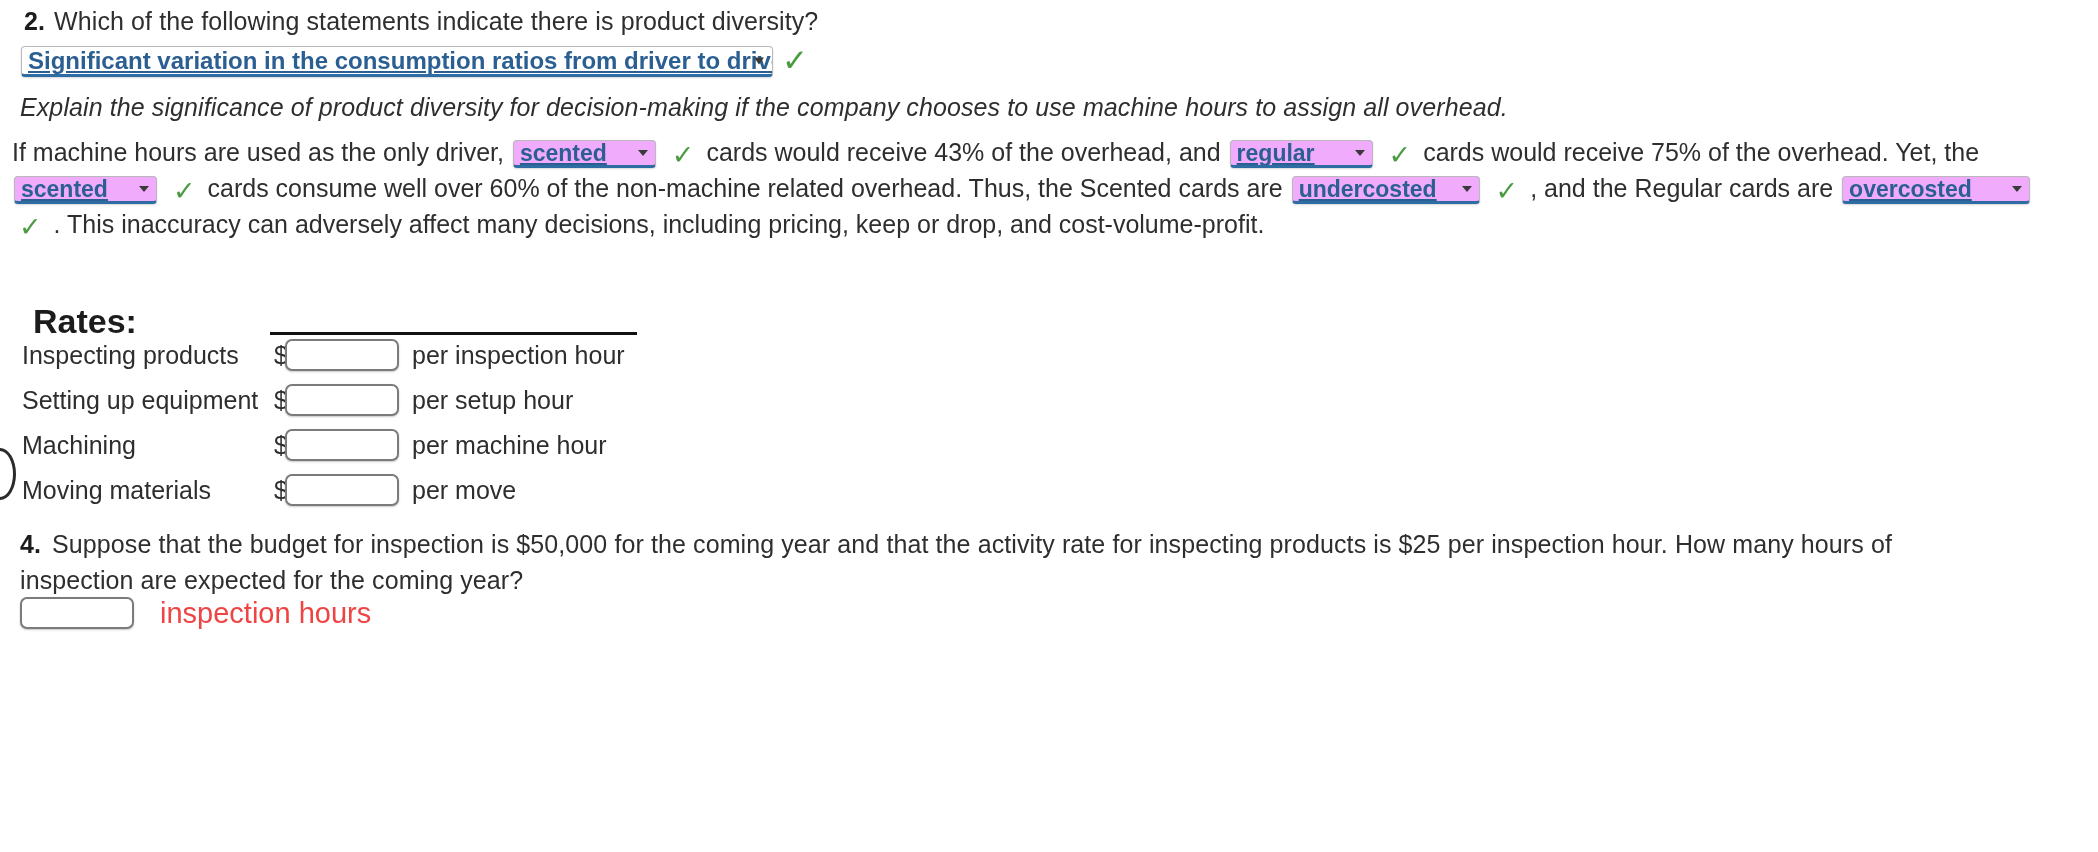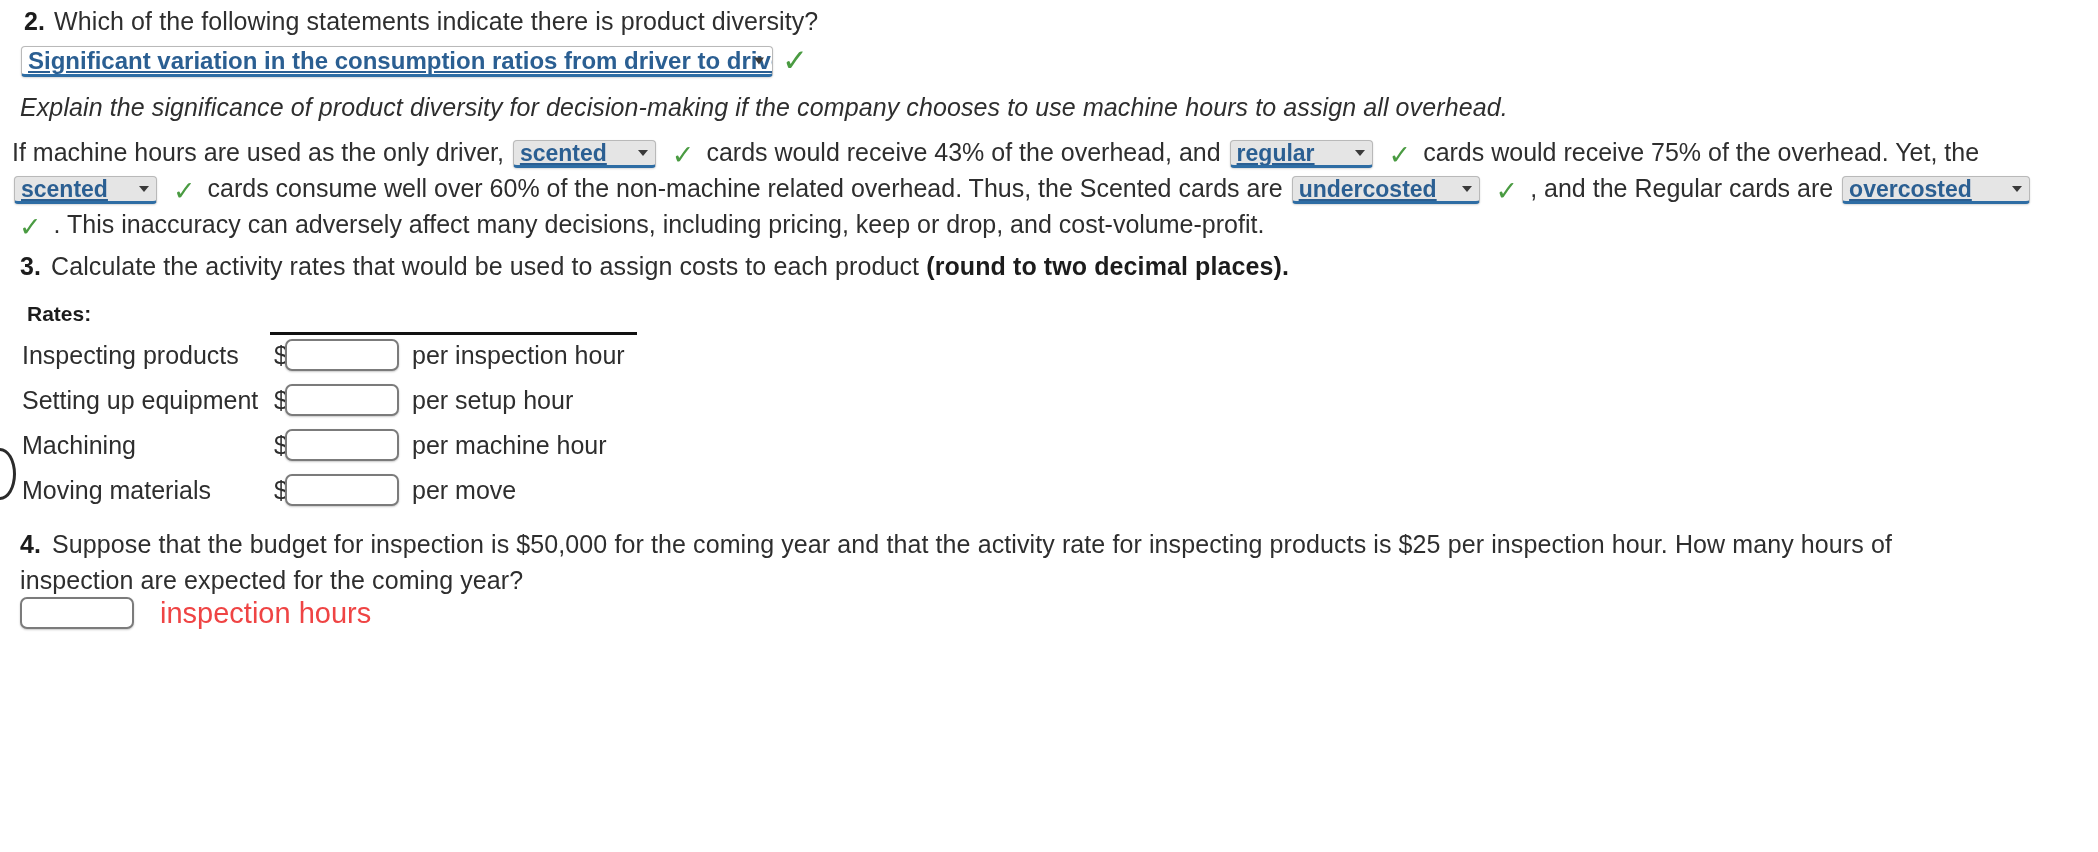--- a/index.html
+++ b/index.html
@@ -129,21 +129,21 @@
     line-height: 36px;
     color: #2e2e2e;
   }
   .para .seg { white-space: nowrap; }
   .inline-sel {
     display: inline-block;
     position: relative;
     vertical-align: middle;
     box-sizing: border-box;
     height: 28px;
-    background: #e5e5e5;
+    background: #f0abfc;
     border: 1px solid #b9b9b9;
     border-bottom: 3px solid #2e6da4;
     border-radius: 4px;
     box-shadow: 0 1px 2px rgba(0,0,0,0.16);
     margin: 0 2px;
     overflow: hidden;
   }
   .inline-sel .sel-text {
     position: absolute;
     left: 6px;
@@ -187,23 +187,23 @@
   #q3-row {
     position: absolute;
     left: 20px;
     top: 250px;
     white-space: nowrap;
   }
   #q3-row .qnum { margin-right: 10px; }
 
   #rates-label {
     position: absolute;
-    left: 27px;
+    left: 33px;
     top: 302px;
-    font-size: 21px;
+    font-size: 34px;
     font-weight: bold;
     color: #1c1c1c;
   }
 
   
   #rates-table {
     position: absolute;
     left: 20px;
     top: 332px;
     width: 900px;
@@ -367,23 +367,20 @@
     <span class="icheck">✓</span>
     <span class="seg">, and the Regular cards are</span>
     <span class="inline-sel w-over">
       <span class="sel-text">overcosted</span>
       <span class="caret"></span>
     </span>
     <span class="icheck">✓</span>
     <span class="seg">. This inaccuracy can adversely affect many decisions, including pricing, keep or drop, and cost-volume-profit.</span>
   </div>
 
-  <div class="qline" id="q3-row">
-    <span class="qnum">3.</span><span>Calculate the activity rates that would be used to assign costs to each product </span><span class="bold">(round to two decimal places).</span>
-  </div>
 
   <div id="rates-label">Rates:</div>
 
   <div id="left-arc"></div>
 
   <div id="rates-table">
     <div id="rates-rule"></div>
 
     <div class="rate-row">
       <span class="rate-label">Inspecting products</span>

